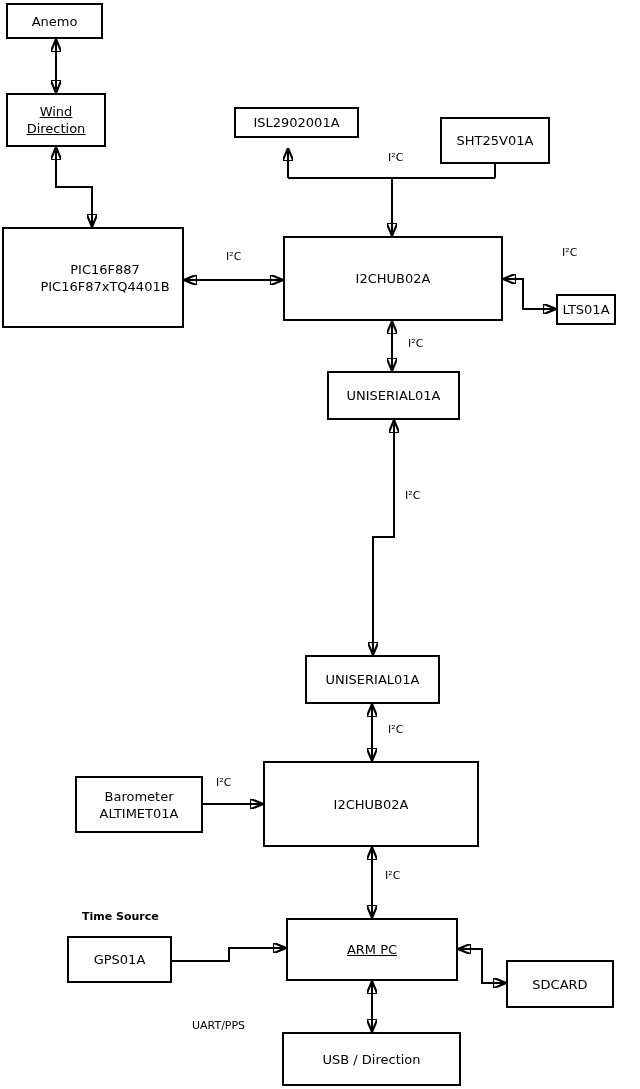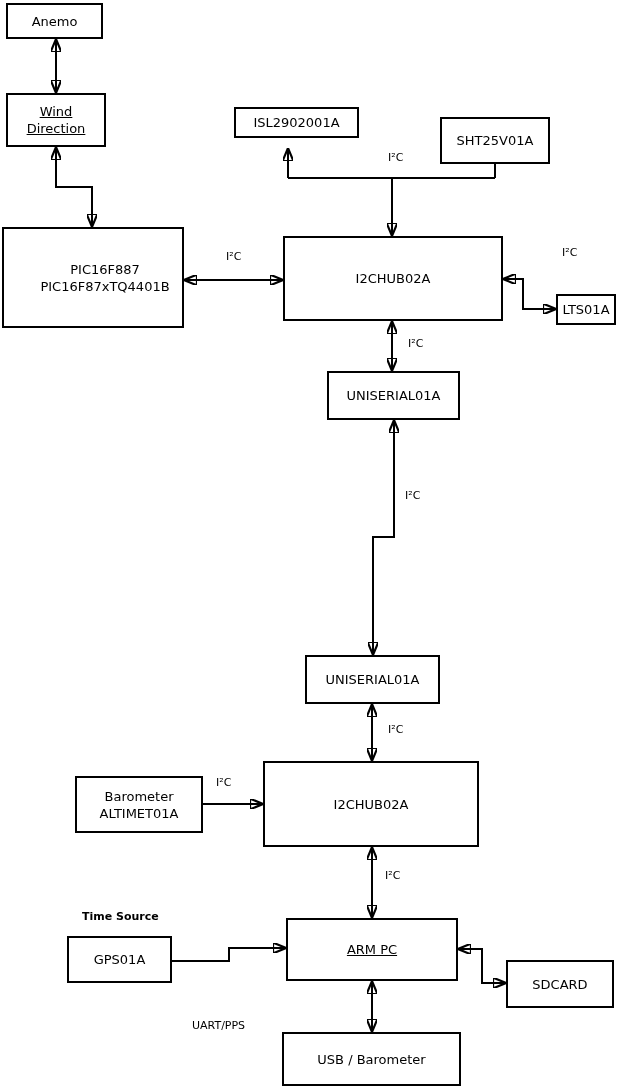--- a/index.html
+++ b/index.html
@@ -131,21 +131,21 @@
 
   <div class="node" id="n-gps">
     <span>GPS01A</span>
   </div>
 
   <div class="node" id="n-sdcard">
     <span>SDCARD</span>
   </div>
 
   <div class="node" id="n-usb">
-    <span>USB / Barometer</span>
+    <span>USB / Direction</span>
   </div>
 
   <span class="flabel" id="l-timesource">Time Source</span>
   <span class="flabel" id="l-uartpps">UART/PPS</span>
 
   <span class="flabel" id="l-i2c-top">I²C</span>
   <span class="flabel" id="l-i2c-lts">I²C</span>
   <span class="flabel" id="l-i2c-pic">I²C</span>
   <span class="flabel" id="l-i2c-hub1uni1">I²C</span>
   <span class="flabel" id="l-i2c-long">I²C</span>

